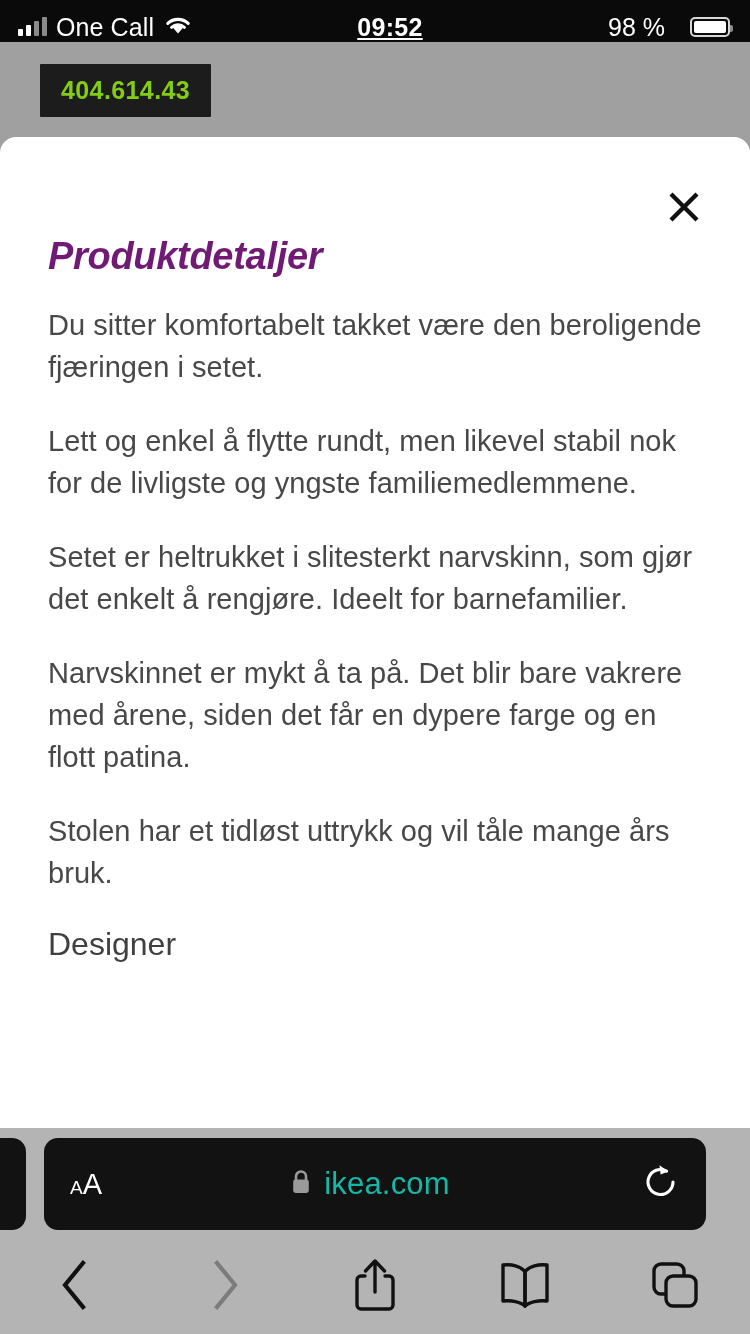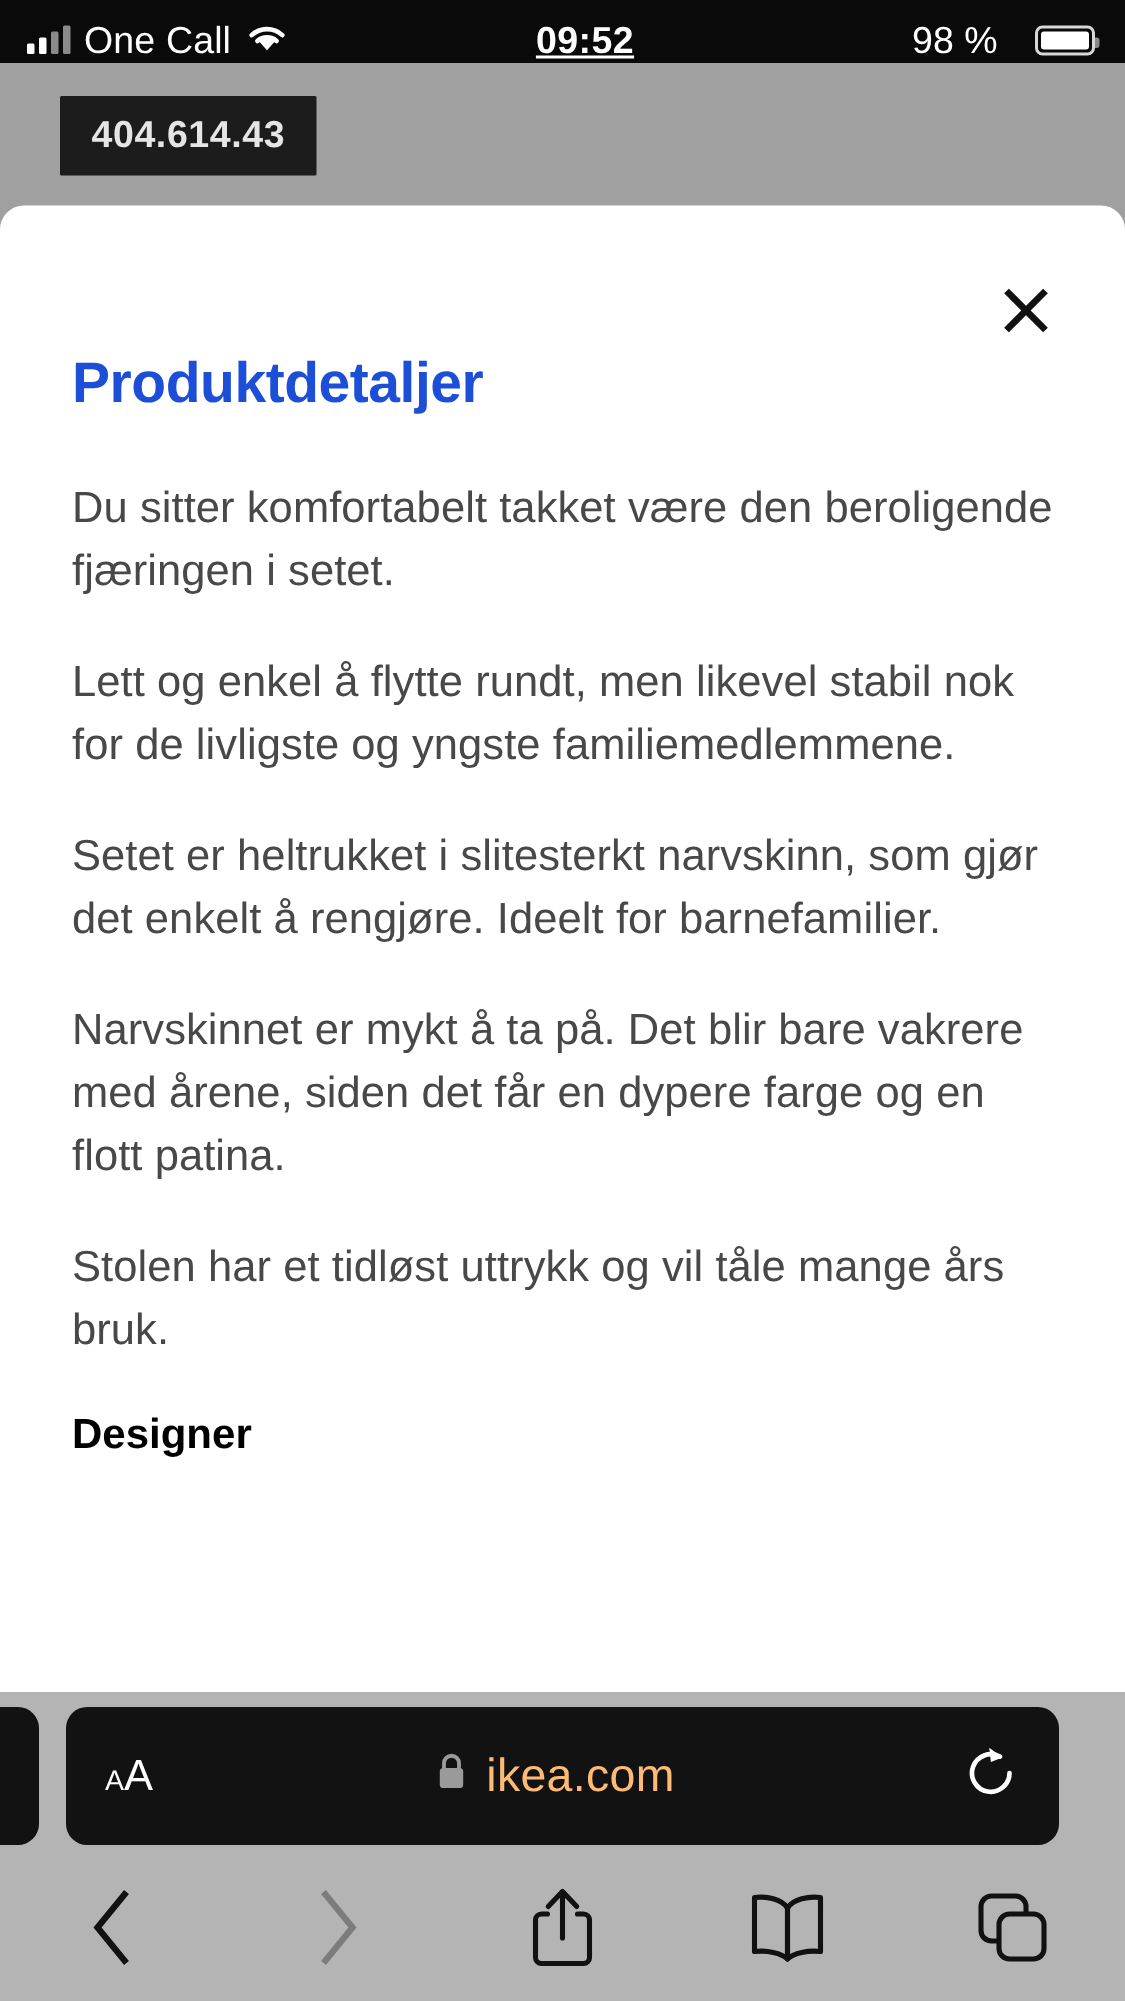--- a/index.html
+++ b/index.html
@@ -36,49 +36,50 @@
   .batt::after {
     content:""; position:absolute; right:-5px; top:6px;
     width:3px; height:7px; background:#8a8a8a; border-radius:0 2px 2px 0;
   }
   .batt span { display:block; height:100%; background:#fff; border-radius:2px; }
 
   
   .page-bg { position:absolute; top:42px; left:0; width:750px; height:1086px; background:#a0a0a0; }
   .artnum {
     position:absolute; top:22px; left:40px;
-    background:#1c1c1c; color:#e5e5e5;
+    background:#1c1c1c; color:#84cc16;
     font-size:25px; font-weight:700; letter-spacing:.4px;
     padding:12px 21px; border-radius:1px;
   }
 
   
   .sheet {
     position:absolute; top:137px; left:0; width:750px; height:991px;
     background:#fff; border-radius:16px 16px 0 0;
     overflow:hidden;
   }
   .sheet-inner { position:relative; width:100%; height:100%; }
   .close-btn {
     position:absolute; top:42px; right:38px;
     width:56px; height:56px; display:flex; align-items:center; justify-content:center;
     cursor:pointer;
   }
   .close-btn svg { display:block; }
   .sheet-body { padding:98px 48px 0 48px; }
   .sheet-title {
-    font-size:38px; font-weight:700; color:#1d4ed8; letter-spacing:-.3px;
-    margin-bottom:40px;
+    font-size:38px; font-weight:700; color:#701a75; letter-spacing:-.3px;
+    margin-bottom:26px;
+    font-style:italic;
   }
   .para {
     font-size:29px; line-height:42px; color:#484848;
     margin-bottom:32px; letter-spacing:.05px;
   }
   .subhead {
-    font-size:28px; font-weight:700; color:#000000; margin-top:8px;
+    font-size:32px; font-weight:400; color:#404040; margin-top:8px;
   }
 
   
   .chrome {
     position:absolute; top:1128px; left:0; width:750px; height:206px;
     background:#b4b4b4;
   }
   .urlrow { position:relative; height:112px; }
   .tab-peek {
     position:absolute; top:10px; left:-40px;
@@ -88,21 +89,21 @@
     position:absolute; top:10px; left:44px; width:662px; height:92px;
     background:#121212; border-radius:14px;
     display:flex; align-items:center; padding:0 26px;
   }
   .aa { color:#fff; font-size:25px; letter-spacing:0; display:flex; align-items:baseline; }
   .aa .small { font-size:19px; }
   .aa .big { font-size:29px; }
   .url-center {
     flex:1; display:flex; align-items:center; justify-content:center; gap:12px;
   }
-  .url-text { color:#fdba74; font-size:31px; letter-spacing:.2px; }
+  .url-text { color:#14b8a6; font-size:31px; letter-spacing:.2px; }
   .reload { width:42px; display:flex; justify-content:flex-end; }
 
   .toolbar {
     position:absolute; top:112px; left:0; width:750px; height:94px;
     display:flex; align-items:center;
   }
   .tb-item {
     flex:1; display:flex; align-items:center; justify-content:center;
     height:100%; cursor:pointer;
   }

